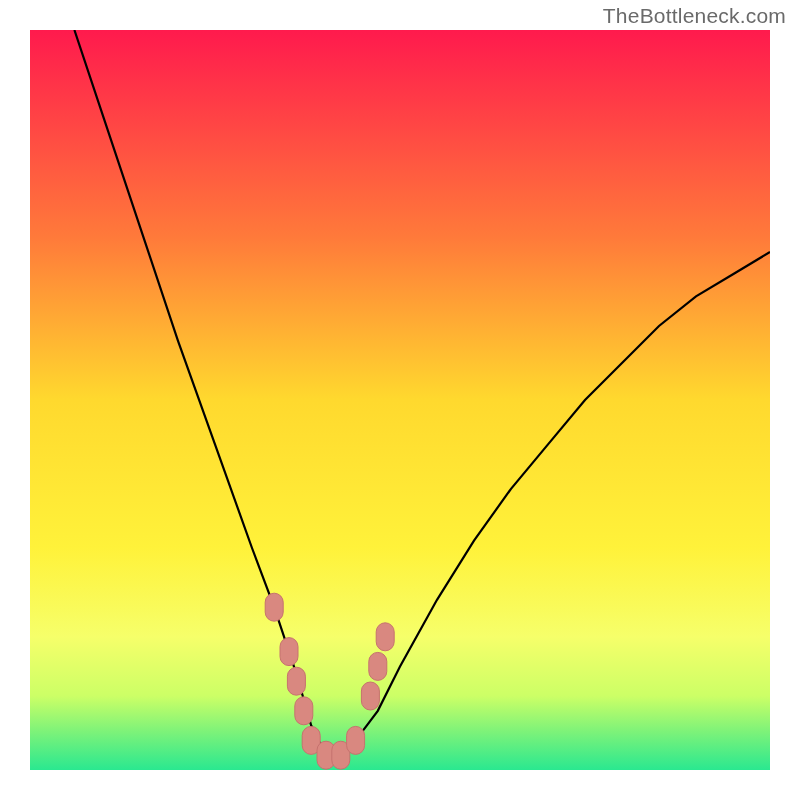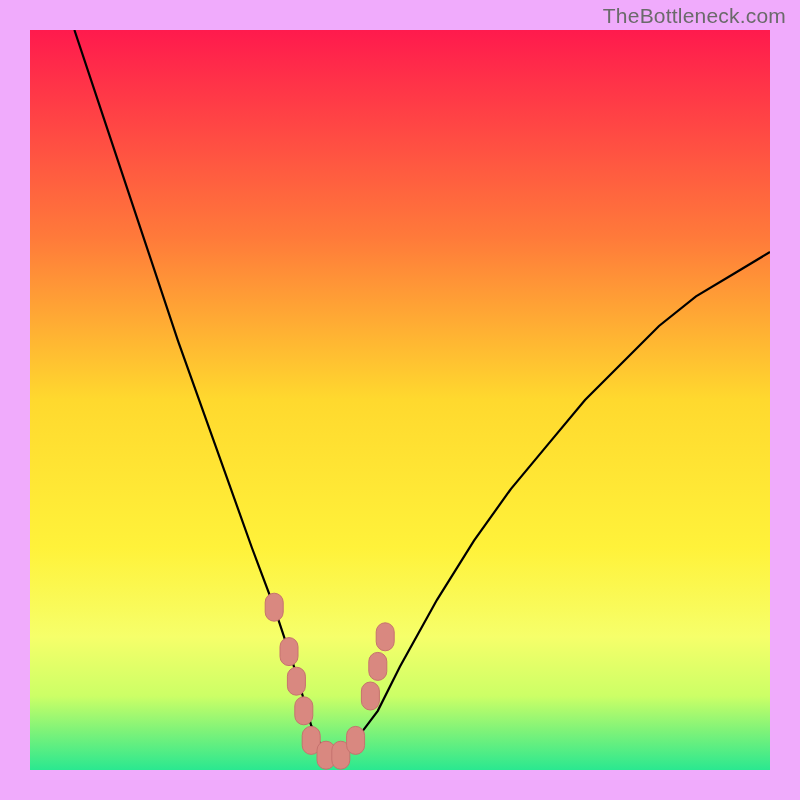--- a/index.html
+++ b/index.html
@@ -10,21 +10,21 @@
     overflow: hidden;
     background: #000;
     font-family: Arial, Helvetica, sans-serif;
   }
   .frame {
     position: absolute;
     left: 0;
     top: 0;
     width: 800px;
     height: 800px;
-    background: #f0abfc;
+    background: #ffffff;
   }
   .plot-area {
     position: absolute;
     left: 30px;
     top: 30px;
     width: 740px;
     height: 740px;
   }
   .gradient {
     position: absolute;

